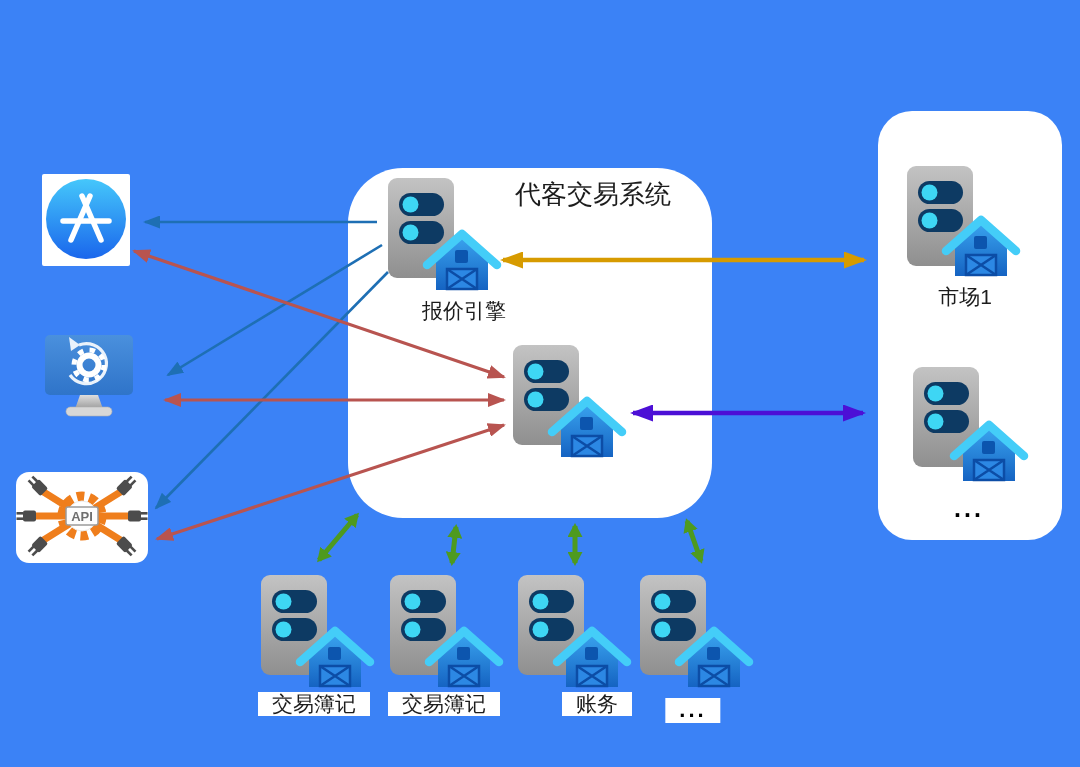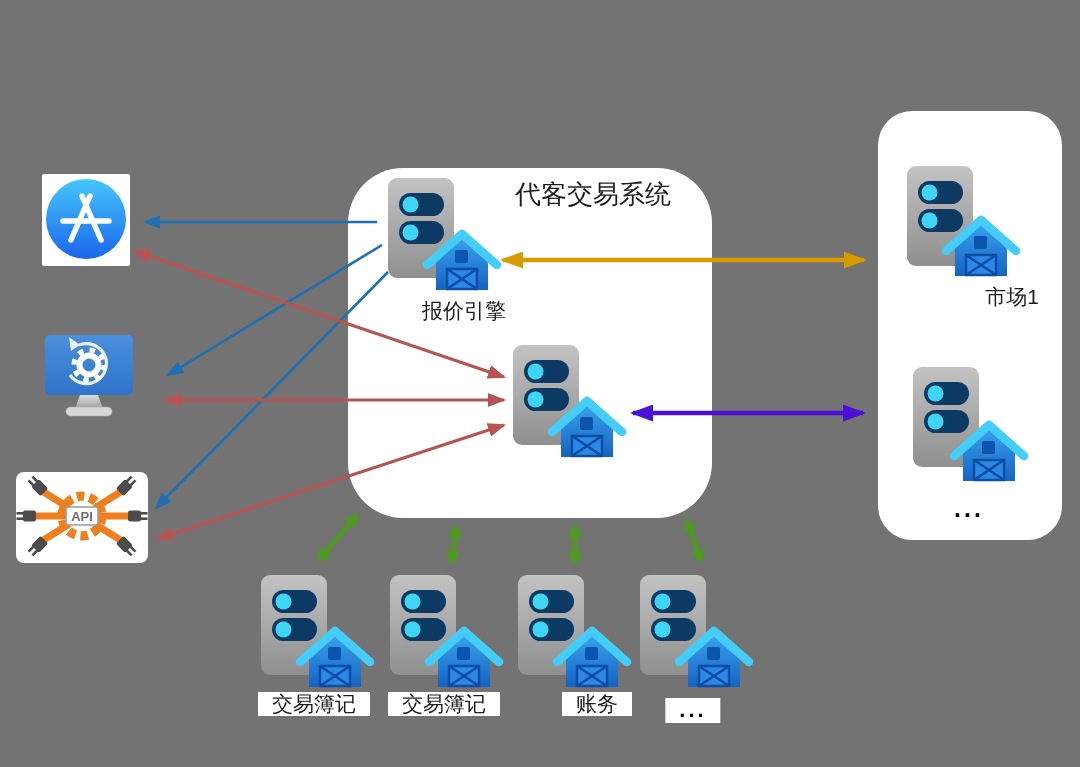--- a/index.html
+++ b/index.html
@@ -1,33 +1,33 @@
 <!DOCTYPE html>
 <html><head>
 <meta charset="utf-8">
 <style>
   html,body{margin:0;padding:0;background:#000;}
-  .stage{position:relative;width:1080px;height:767px;background:#737373;overflow:hidden;
+  .stage{position:relative;width:1080px;height:767px;background:#3b82f6;overflow:hidden;
          font-family:"Liberation Sans","DejaVu Sans",sans-serif;}
   .abs{position:absolute;}
   .big-box{position:absolute;left:348px;top:168px;width:364px;height:350px;
            background:#fff;border-radius:55px;}
   .right-panel{position:absolute;left:878px;top:111px;width:184px;height:429px;
                background:#fff;border-radius:34px;}
   .title{position:absolute;left:593px;top:177px;transform:translateX(-50%);
          font-size:26px;font-weight:500;color:#1c1c1c;white-space:nowrap;}
   .lbl{position:absolute;transform:translateX(-50%);font-size:21px;font-weight:500;
        color:#1c1c1c;white-space:nowrap;}
   .chip{background:#fff;padding:0 14px;line-height:1.12;}
   .dots{font-weight:700;letter-spacing:3px;color:#000;font-size:25px;}
   .overlay{position:absolute;left:0;top:0;pointer-events:none;}
   .appstore{position:absolute;left:42px;top:174px;width:88px;height:92px;background:#fff;
             border-radius:2px;}
   .apicard{position:absolute;left:16px;top:472px;width:132px;height:91px;background:#fff;
-           border-radius:8px;text-align:right;}
+           border-radius:13px;text-align:right;}
   svg text{font-family:"Liberation Sans","DejaVu Sans",sans-serif;}
 </style>
 </head>
 <body>
 
 <div class="stage">
 
   <svg width="0" height="0" class="abs" aria-hidden="true">
     <defs>
       <linearGradient id="gGray" x1="0" y1="0" x2="0" y2="1">
@@ -123,21 +123,21 @@
 
   <svg class="abs" style="left:513px;top:345px" width="130" height="122" viewBox="0 0 130 122">
     <use href="#sym-server"></use>
     <use href="#sym-barn" transform="translate(36,50)"></use>
   </svg>
 
   <svg class="abs" style="left:907px;top:166px" width="130" height="122" viewBox="0 0 130 122">
     <use href="#sym-server"></use>
     <use href="#sym-barn" transform="translate(36,48)"></use>
   </svg>
-  <div class="lbl" style="left:1012px;top:283px">市场1</div>
+  <div class="lbl" style="left:965px;top:283px">市场1</div>
 
   <svg class="abs" style="left:913px;top:367px" width="130" height="130" viewBox="0 0 130 130">
     <use href="#sym-server"></use>
     <use href="#sym-barn" transform="translate(38,52)"></use>
   </svg>
   <div class="lbl dots" style="left:969px;top:494px">...</div>
 
   <svg class="abs" style="left:261px;top:575px" width="130" height="122" viewBox="0 0 130 122">
     <use href="#sym-server"></use>
     <use href="#sym-barn" transform="translate(36,50)"></use>

